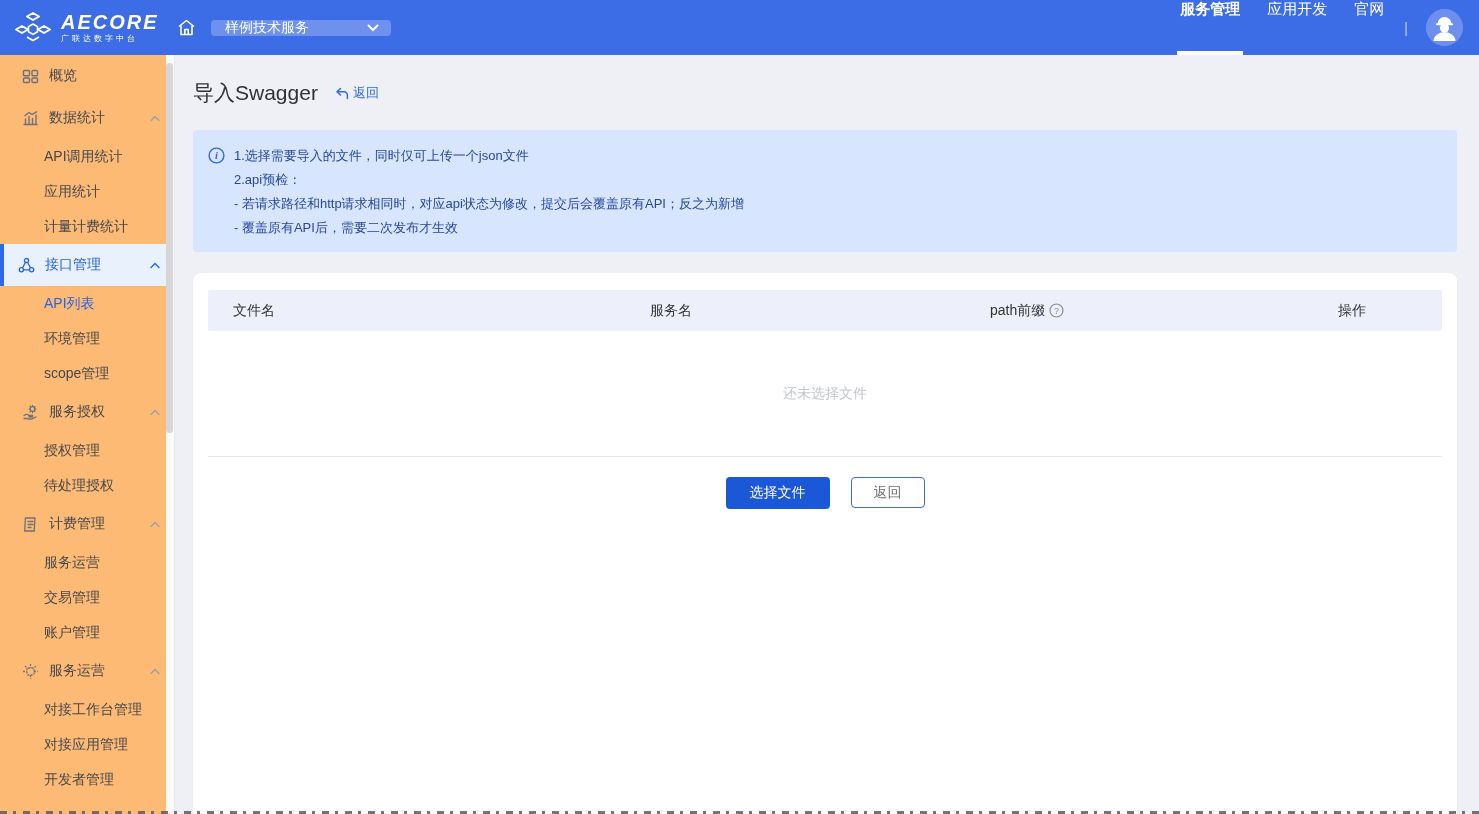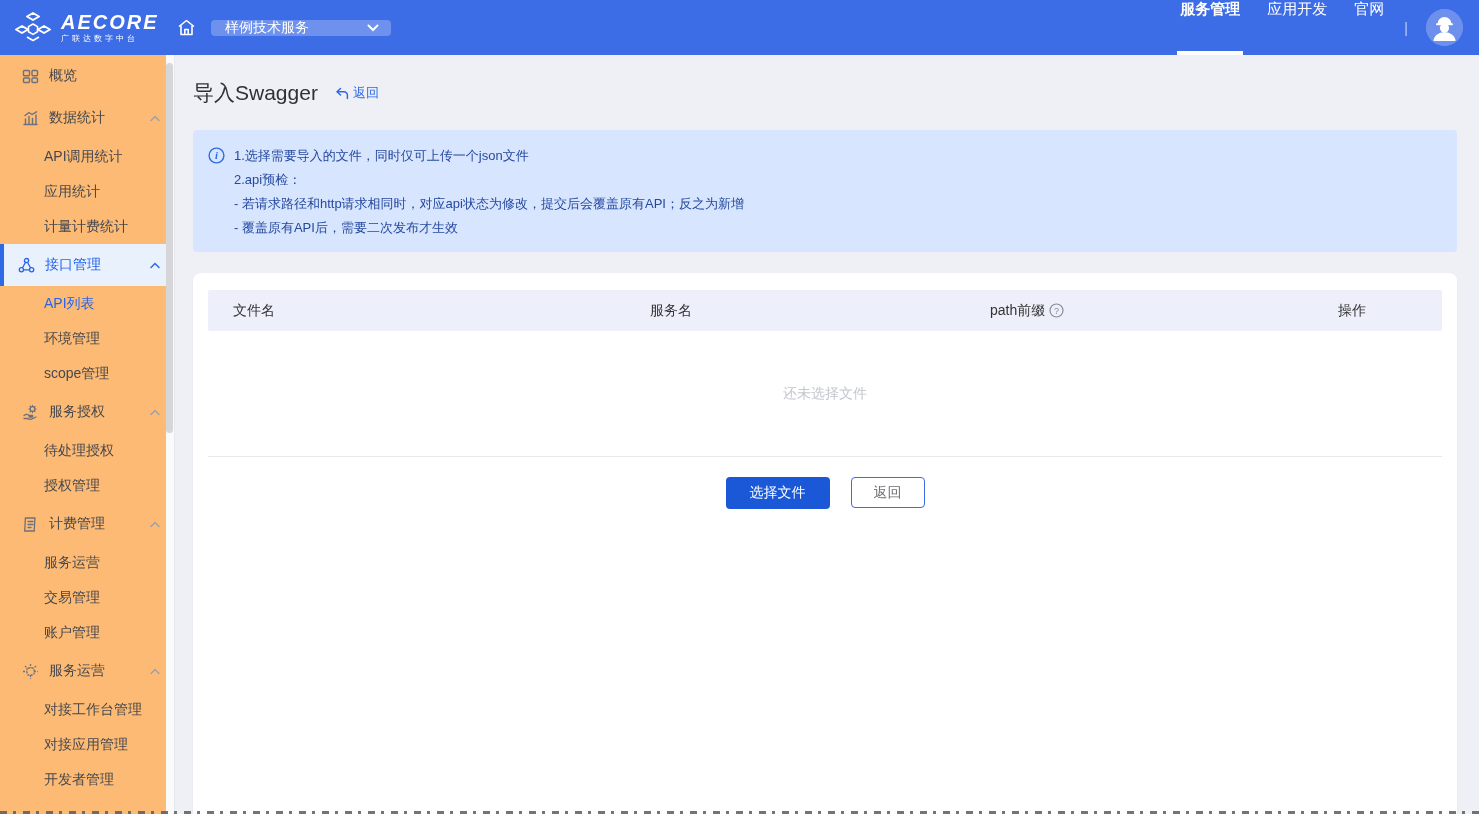--- a/index.html
+++ b/index.html
@@ -231,22 +231,22 @@
           <path d="M2 14.5 h2.5 l4.5 .8 5 -2.3"></path>
         </svg>
       </span>
       <span>服务授权</span>
       <span class="chev">
         <svg width="10" height="7" viewBox="0 0 10 7" fill="none" stroke="currentColor" stroke-width="1.4" stroke-linecap="round">
             <path d="M1 5.5 L5 1.5 L9 5.5"></path>
           </svg>
       </span>
     </div>
+    <div class="s-sub">授权管理</div>
     <div class="s-sub">待处理授权</div>
-    <div class="s-sub">授权管理</div>
 
     <div class="s-item">
       <span class="s-icon">
         <svg width="17" height="17" viewBox="0 0 17 17" fill="none" stroke="currentColor" stroke-width="1.3" stroke-linecap="round">
           <path d="M3.5 2 H13 V15 H3.5 z" transform="skewX(-3)"></path>
           <path d="M6 5.5 h5 M6 8.5 h5 M6 11.5 h3"></path>
         </svg>
       </span>
       <span>计费管理</span>
       <span class="chev">

